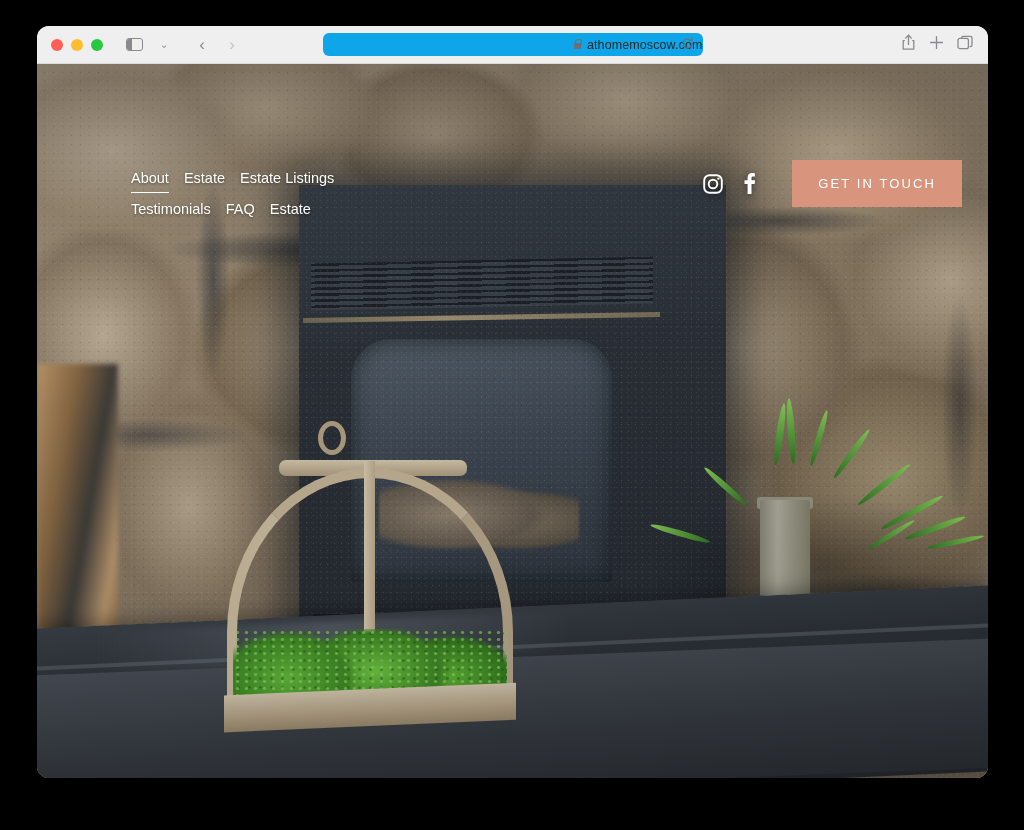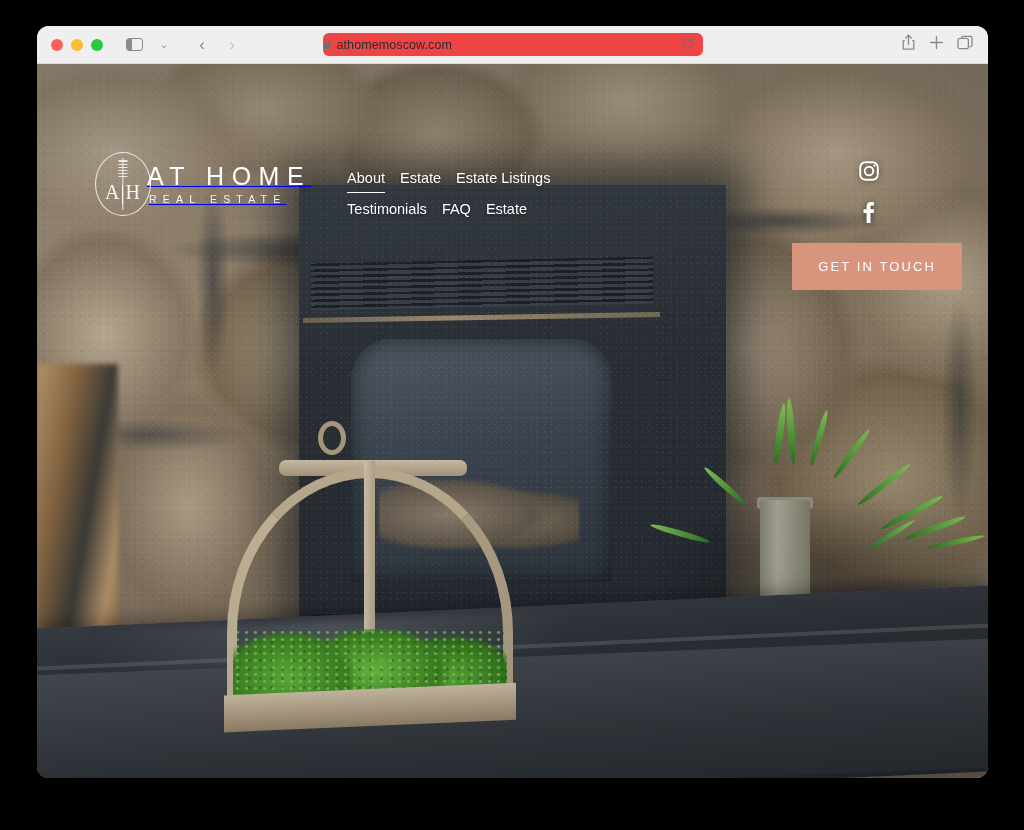--- a/index.html
+++ b/index.html
@@ -63,23 +63,23 @@
   
   .urlbar-wrap {
     position: absolute;
     left: 0; right: 0;
     display: flex; justify-content: center;
     pointer-events: none;
   }
   .urlbar {
     pointer-events: auto;
     width: 380px; height: 23px;
-    background: #ef4444;
+    background: #0ea5e9;
     border-radius: 6px;
-    display: flex; align-items: center; justify-content: flex-start;
+    display: flex; align-items: center; justify-content: flex-end;
     position: relative;
   }
   .url-inner { display: flex; align-items: center; gap: 5px; }
   .lock { width: 9px; height: 11px; position: relative; display:block; }
   .lock::before {
     content:""; position:absolute; left:1.4px; top:4px;
     width: 6.2px; height: 6px; background:#6e6e73; border-radius:1.2px;
   }
   .lock::after {
     content:""; position:absolute; left:2.4px; top:0.4px;
@@ -386,21 +386,20 @@
     line-height: 28px;
     white-space: nowrap;
     text-shadow: 0 1px 3px rgba(0,0,0,0.45);
   }
   .nav a.active { border-bottom: 1.6px solid #ffffff; }
 
   .header-right {
     margin-left: auto;
     display: flex; align-items: center; gap: 19px;
     margin-top: 8px;
-    flex-direction: column;
   }
   .social {
     color: #fff;
     display: flex; align-items: center; justify-content: center;
     filter: drop-shadow(0 1px 3px rgba(0,0,0,0.5));
   }
   .cta {
     background: #d8947c;
     color: #ffffff;
     font-size: 13px;
@@ -540,36 +539,20 @@
         <div class="lantern-post"></div>
         <div class="lantern-greens"></div>
         <div class="lantern-base"></div>
       </div>
 
       <div class="photo-shade"></div>
     </div>
 
     <div class="site-header">
 
-      <a class="brand" href="#">
-        <span class="brand-mark">
-          <span class="stem"></span>
-          <span class="frond" style="top:12%"></span>
-          <span class="frond" style="top:17%"></span>
-          <span class="frond" style="top:22%"></span>
-          <span class="frond" style="top:27%"></span>
-          <span class="frond" style="top:32%"></span>
-          <span class="frond" style="top:37%"></span>
-          <span class="ah">A|H</span>
-        </span>
-        <span class="brand-text">
-          <span class="brand-name">AT HOME</span>
-          <span class="brand-sub" style="display:block">REAL ESTATE</span>
-        </span>
-      </a>
 
       <nav class="nav">
         <a href="#" class="active">About</a>
         <a href="#">Estate</a>
         <a href="#">Estate Listings</a>
         <a href="#">Testimonials</a>
         <a href="#">FAQ</a>
         <a href="#">Estate</a>
       </nav>
 

